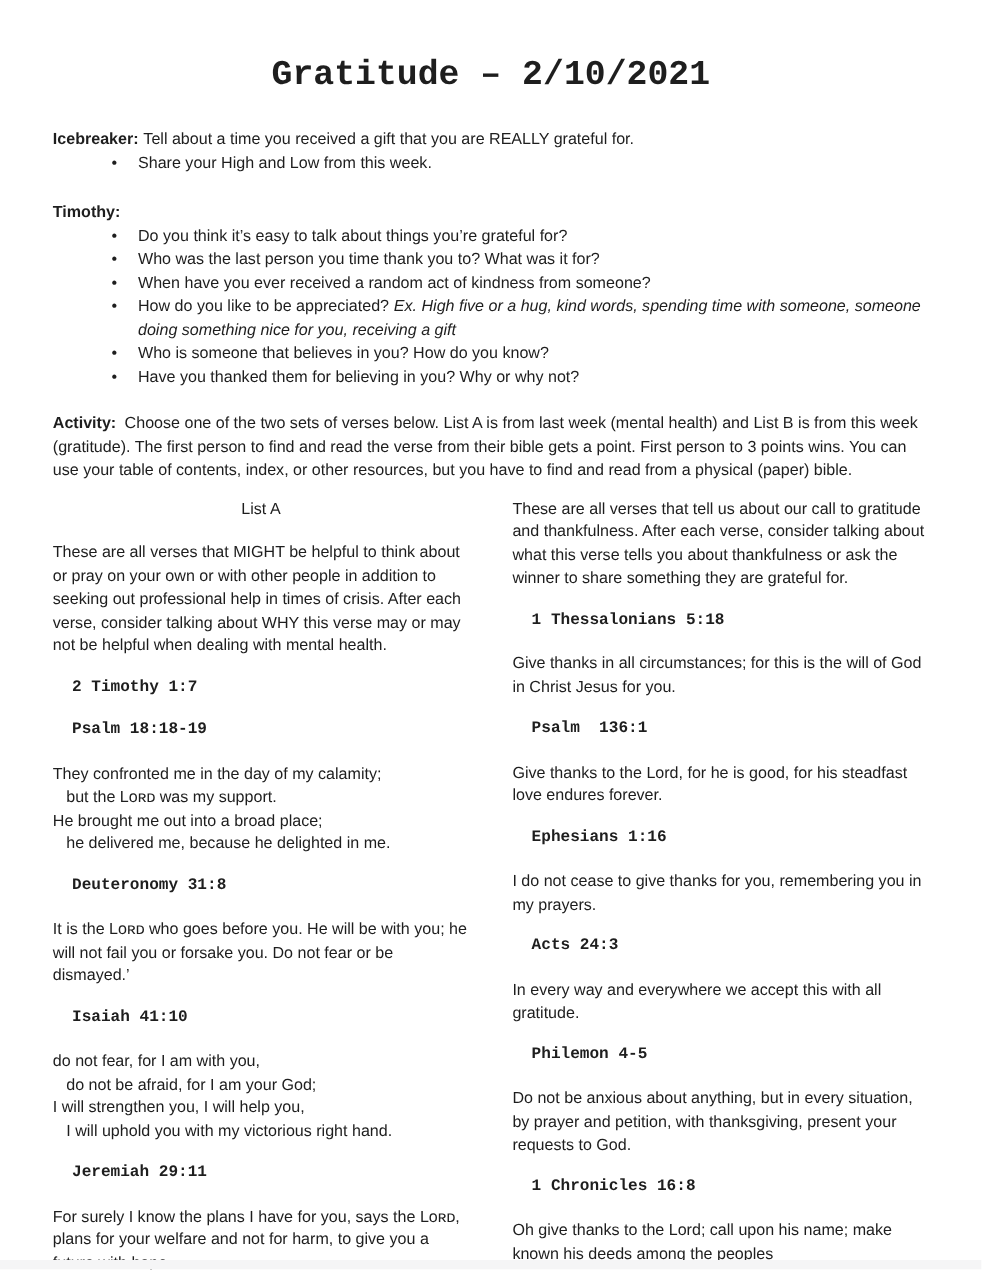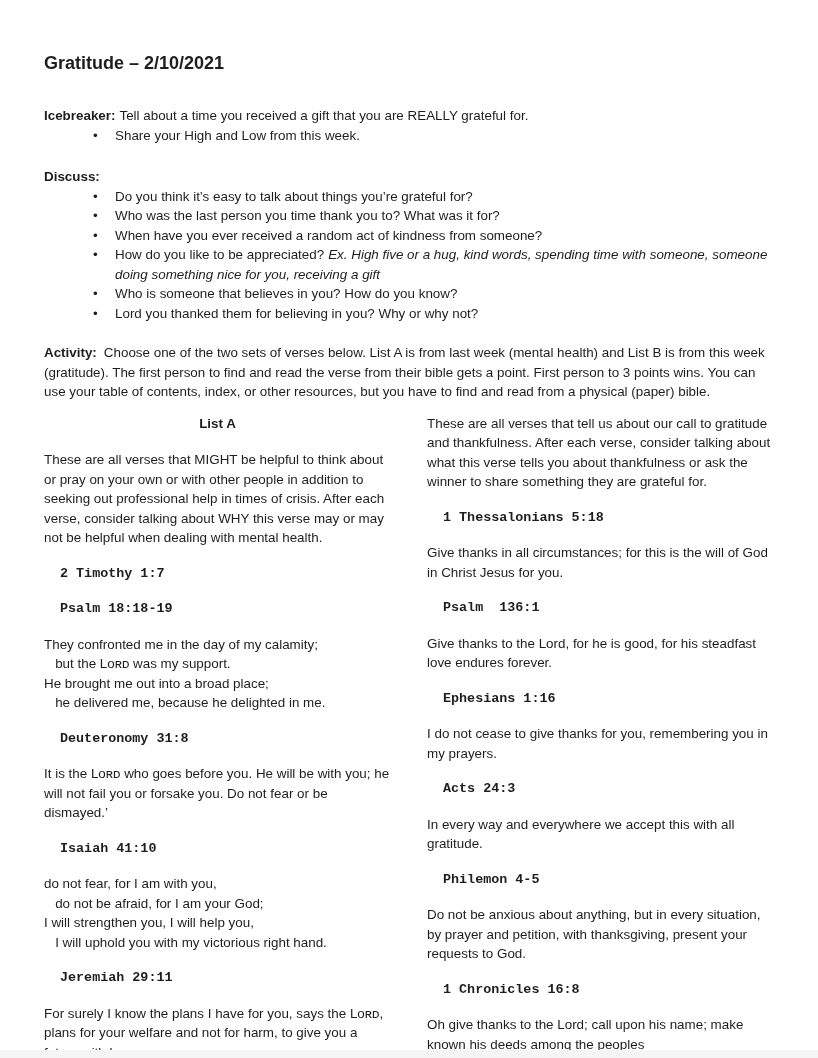--- a/index.html
+++ b/index.html
@@ -11,25 +11,26 @@
     font-family: "Liberation Sans", "DejaVu Sans", sans-serif;
     color: #1e1e1e;
     -webkit-font-smoothing: antialiased;
   }
   .page {
     padding: 34px 44px 0 44px;
     font-size: 13.4px;
     line-height: 19.5px;
   }
   .doc-title {
-    text-align: left;
-    font-size: 18px;
+    text-align: center;
+    font-size: 29px;
     line-height: 30px;
     font-weight: 700;
     margin: 14px 0 28px 0;
+    font-family: Liberation Mono, monospace;
   }
   .para { margin: 0; }
   .lead-label { font-weight: 700; margin-right: 4px; }
   .lead-label.wide { margin-right: 7px; }
 
   ul.bullets { list-style: none; margin: 0; padding: 0; }
   ul.bullets li {
     position: relative;
     padding-left: 71px;
     margin: 0;
@@ -47,21 +48,21 @@
 
   .columns {
     display: flex;
     gap: 36px;
     margin-top: 12px;
   }
   .col { flex: 1 1 0; min-width: 0; }
   .col-heading {
     text-align: center;
     font-size: 13.4px;
-    font-weight: 700;
+    font-weight: 400;
     margin: 0 0 17px 0;
   }
   .col-intro { margin: 0 0 15px 0; }
   .verse-ref {
     font-weight: 700;
     margin: 16px;
     white-space: pre-wrap;
     font-family: Liberation Mono, monospace;
   }
   .verse-body {
@@ -82,28 +83,28 @@
 
   <h1 class="doc-title">Gratitude – 2/10/2021</h1>
 
   <p class="para"><span class="lead-label">Icebreaker:</span><span>Tell about a time you received a gift that you are REALLY grateful for.</span></p>
   <ul class="bullets">
     <li>Share your High and Low from this week.</li>
   </ul>
 
   <div class="gap-lg"></div>
 
-  <p class="para"><span class="lead-label">Discuss:</span></p>
+  <p class="para"><span class="lead-label">Timothy:</span></p>
   <ul class="bullets">
     <li>Do you think it’s easy to talk about things you’re grateful for?</li>
     <li>Who was the last person you time thank you to? What was it for?</li>
     <li>When have you ever received a random act of kindness from someone?</li>
     <li><span>How do you like to be appreciated?</span><span class="b-italic">Ex. High five or a hug, kind words, spending time with someone, someone doing something nice for you, receiving a gift</span></li>
     <li>Who is someone that believes in you? How do you know?</li>
-    <li>Lord you thanked them for believing in you? Why or why not?</li>
+    <li>Have you thanked them for believing in you? Why or why not?</li>
   </ul>
 
   <div class="gap-md"></div>
 
   <p class="para"><span class="lead-label wide">Activity:</span><span>Choose one of the two sets of verses below. List A is from last week (mental health) and List B is from this week (gratitude). The first person to find and read the verse from their bible gets a point. First person to 3 points wins. You can use your table of contents, index, or other resources, but you have to find and read from a physical (paper) bible.</span></p>
 
   <div class="columns">
 
     <div class="col">
       <h2 class="col-heading">List A</h2>

